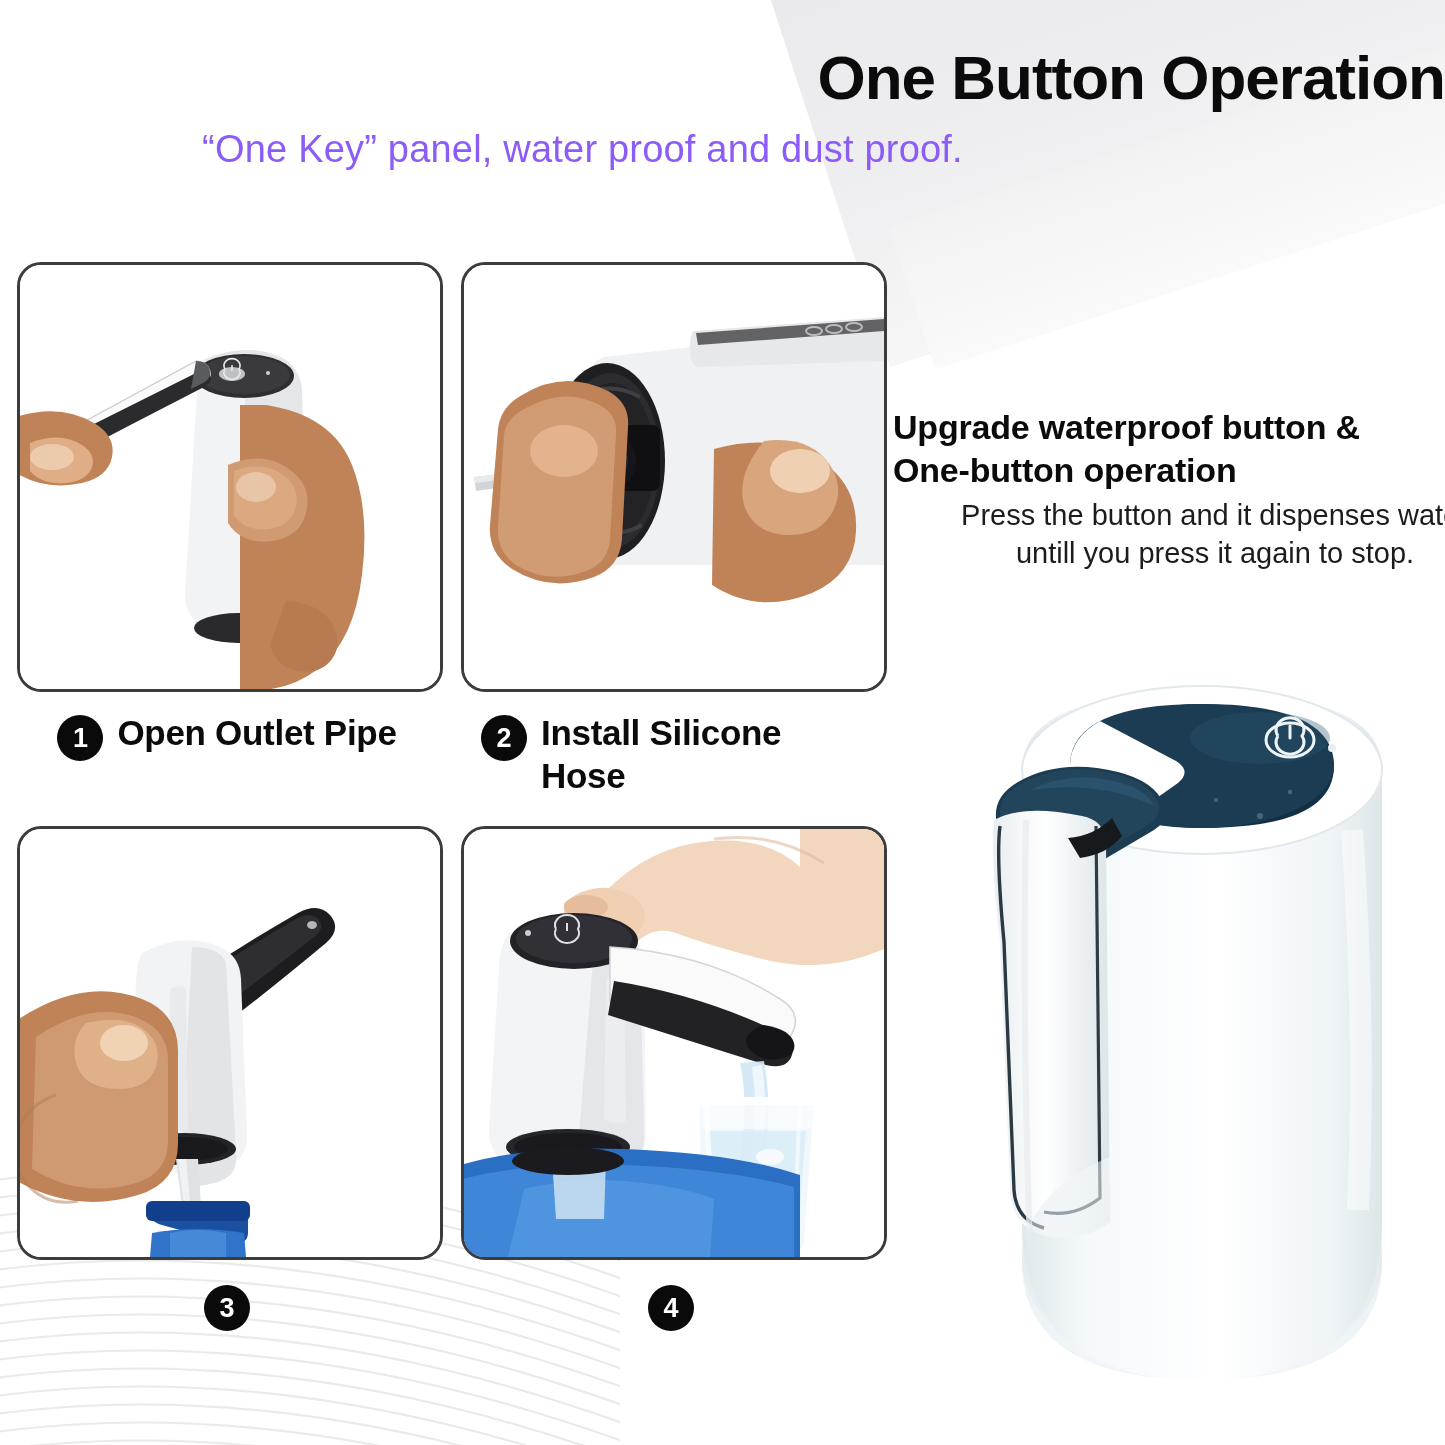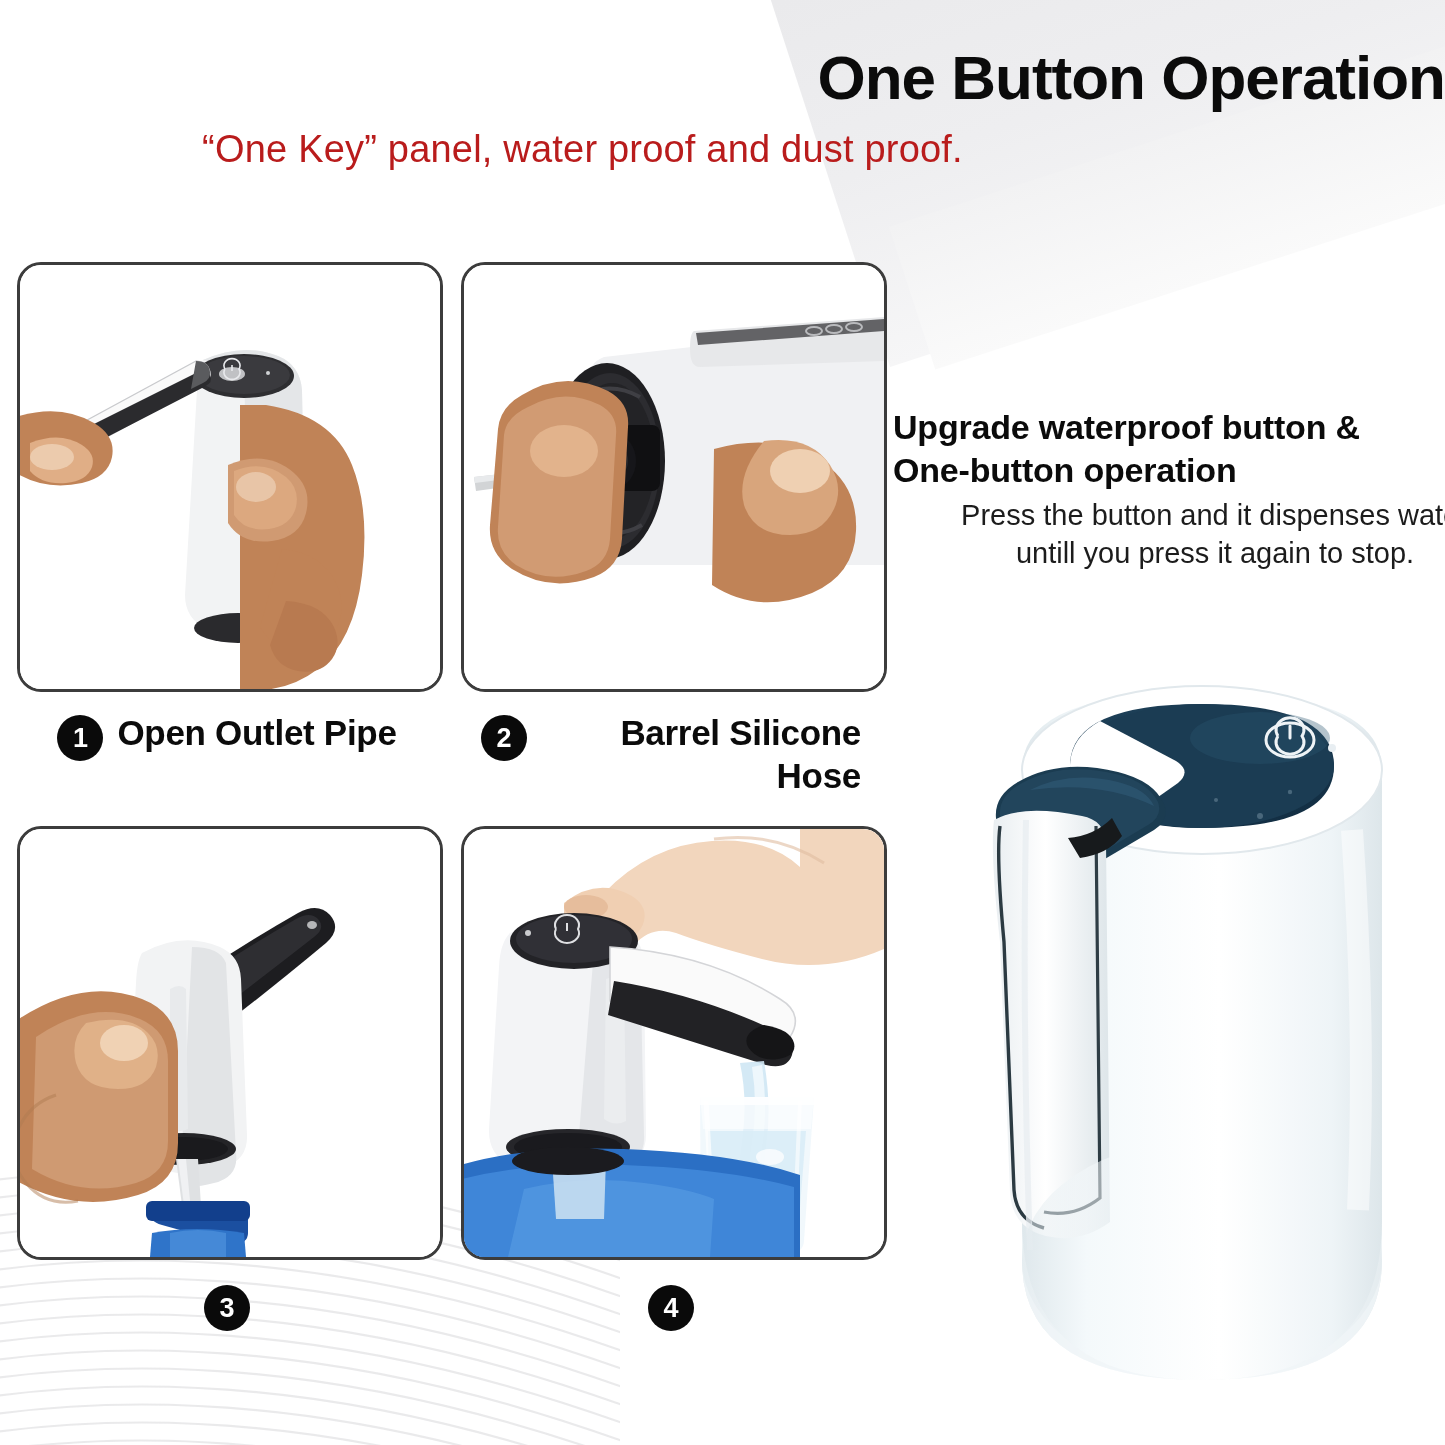--- a/index.html
+++ b/index.html
@@ -27,21 +27,21 @@
   .bg-arcs svg{display:block;}
 
   
   .title{
     position:absolute;top:45px;left:0;width:1445px;text-align:right;
     font-size:62px;font-weight:bold;letter-spacing:-1px;color:#0b0b0b;
     line-height:1.05;
   }
   .subtitle{
     position:absolute;top:128px;left:0;width:1165px;text-align:center;
-    font-size:38px;font-weight:300;color:#b91c1c;letter-spacing:.2px;
+    font-size:38px;font-weight:300;color:#8b5cf6;letter-spacing:.2px;
   }
 
   
   .frame{
     position:absolute;border:3px solid #3c3c3c;border-radius:24px;
     background:#ffffff;overflow:hidden;
   }
   .f1{left:17px;top:262px;width:420px;height:424px;}
   .f2{left:461px;top:262px;width:420px;height:424px;}
   .f3{left:17px;top:826px;width:420px;height:428px;}
@@ -57,21 +57,21 @@
   .c3{left:17px;top:1282px;width:420px;}
   .c4{left:461px;top:1282px;width:420px;}
   .badge{
     flex:0 0 auto;width:46px;height:46px;border-radius:50%;
     background:#0a0a0a;color:#ffffff;font-size:27px;font-weight:bold;
     display:flex;align-items:center;justify-content:center;
     line-height:1;margin-top:3px;
   }
   .caption-text{
     font-size:35px;font-weight:bold;color:#0b0b0b;line-height:1.22;
-    max-width:320px;text-align:right;letter-spacing:-.3px;
+    max-width:320px;text-align:left;letter-spacing:-.3px;
   }
 
   
   .rs-head{
     position:absolute;left:893px;top:406px;width:548px;text-align:left;
     font-size:34px;font-weight:bold;color:#0b0b0b;line-height:1.25;
     letter-spacing:-.2px;
   }
   .rs-body{
     position:absolute;left:893px;top:497px;width:548px;text-align:center;
@@ -199,21 +199,21 @@
 
     <g>
       <path d="M250 184 q66 -18 110 14 q34 24 32 68 q-2 44 -44 62 q-54 22 -100 -8 l2 -136z" fill="#c08357"></path>
       <path d="M300 176 q46 -6 66 24 q14 22 4 44 q-12 26 -44 26 q-36 0 -46 -30 q-8 -30 20 -64z" fill="#d8a57c"></path>
       <ellipse cx="336" cy="206" rx="30" ry="22" fill="#efd0b2"></ellipse>
     </g>
   </svg>
 </div>
 <div class="caption c2">
   <div class="badge">2</div>
-  <div class="caption-text">Barrel Silicone Hose</div>
+  <div class="caption-text">Install Silicone Hose</div>
 </div>
 
 <div class="frame f3">
   <svg viewBox="0 0 420 428">
     <rect width="420" height="428" fill="#fff"></rect>
 
     <g>
       <path d="M172 150 q50 -34 106 -66 q20 -11 32 2 q12 14 -4 28 q-48 40 -92 74 z" fill="#1d1d20"></path>
       <path d="M176 152 q48 -32 100 -62 q14 -8 22 0 q8 9 -4 18 q-46 36 -88 68z" fill="#2e2e32"></path>
       <ellipse cx="292" cy="96" rx="5" ry="4" fill="#d7d8da" opacity=".8"></ellipse>

